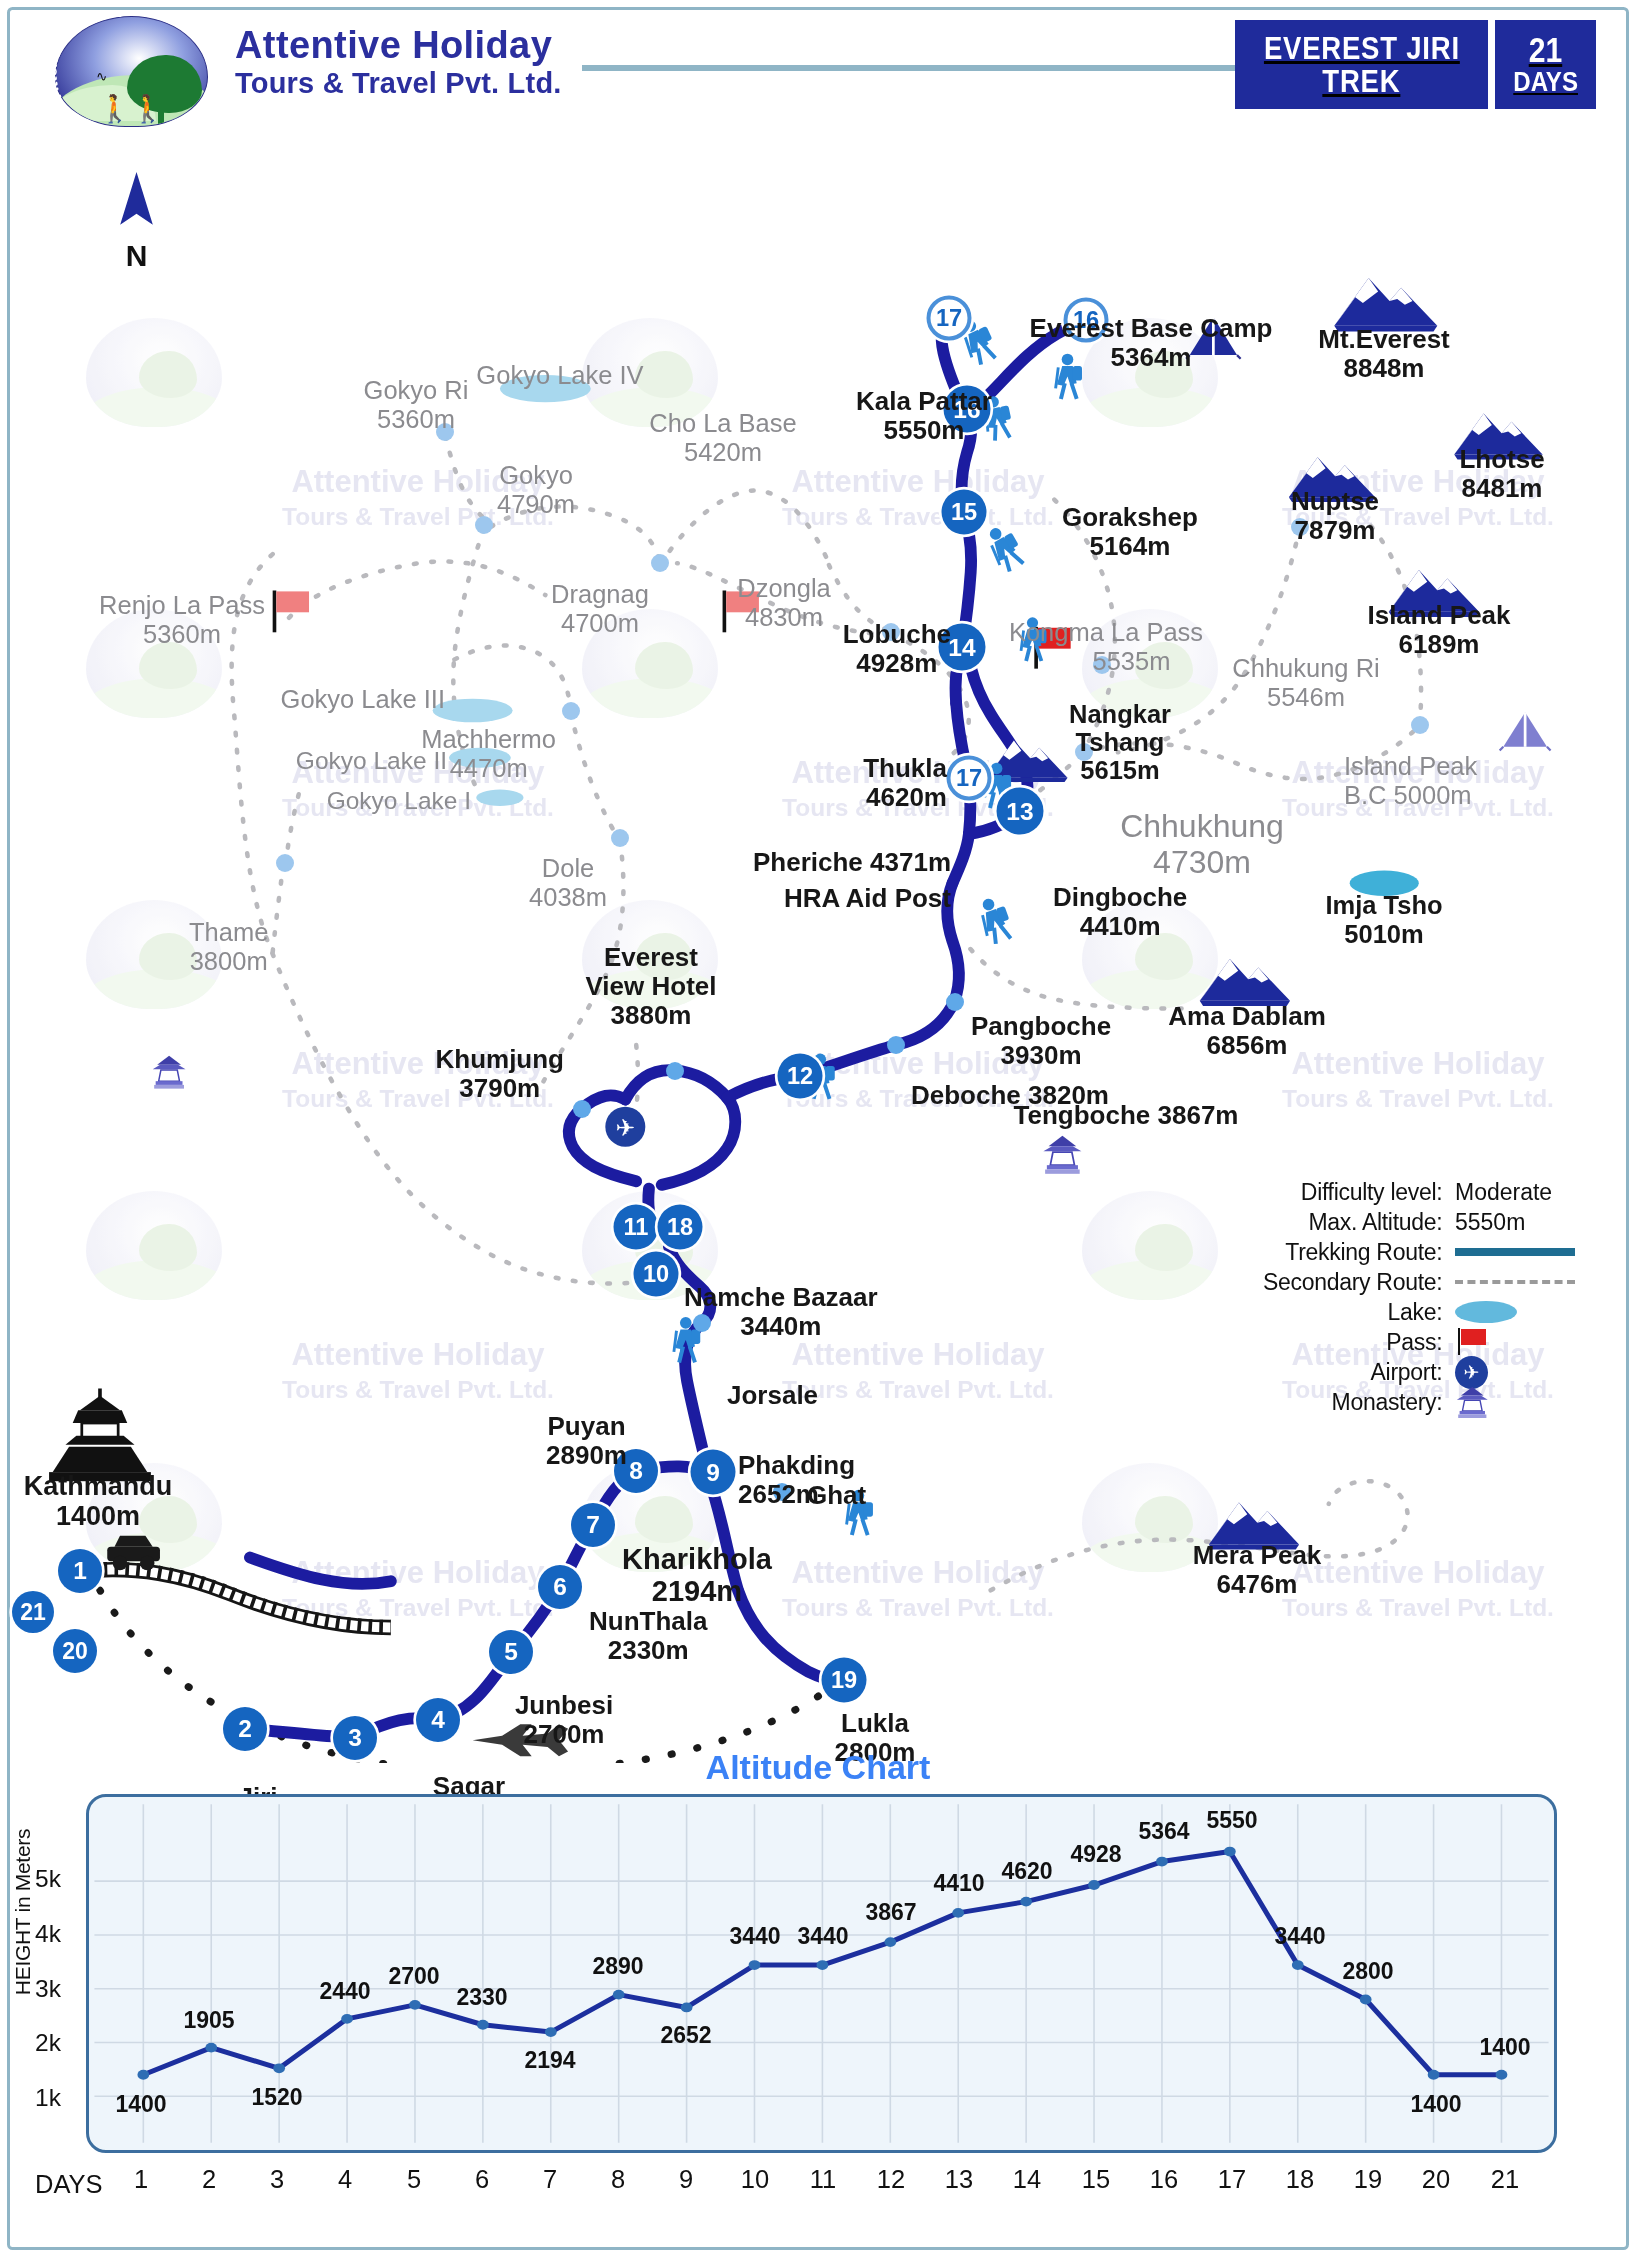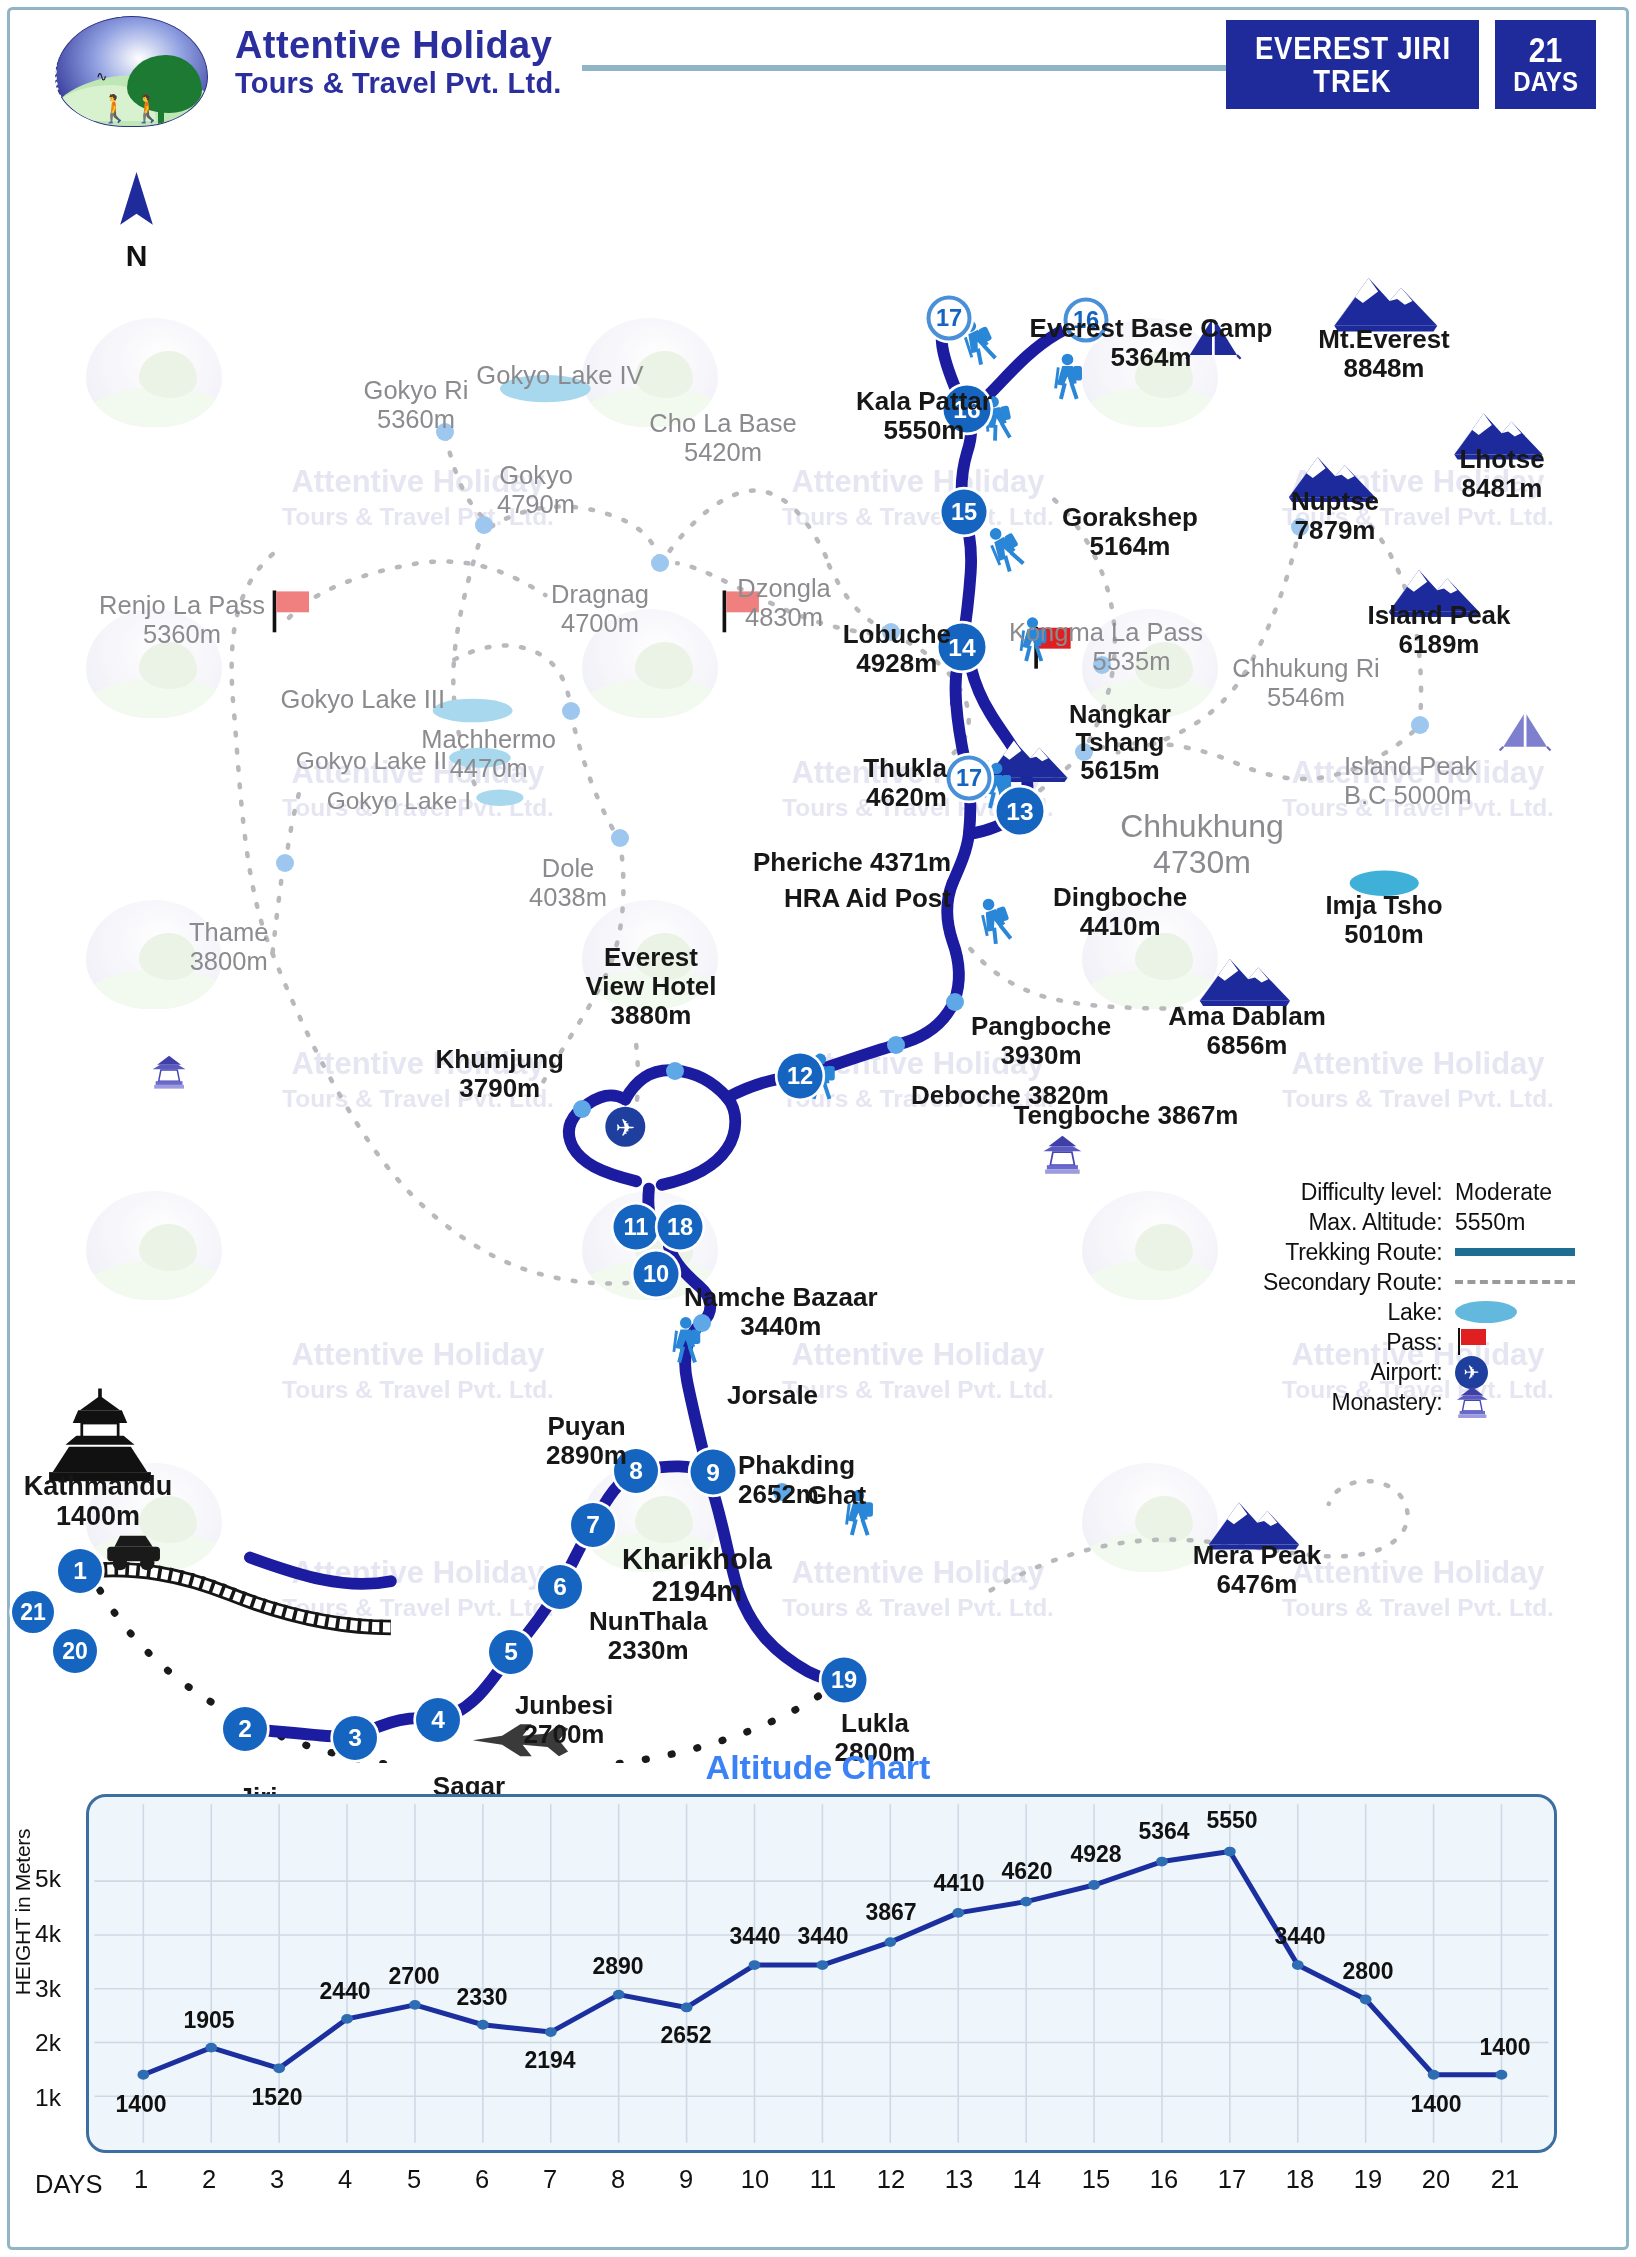--- a/index.html
+++ b/index.html
@@ -54,21 +54,21 @@
     position:absolute; left:235px; top:25.5px;
     color:#2b2f9e;
   }
   #company .l1{ font-size:38px; font-weight:bold; letter-spacing:0.4px; line-height:1.05;}
   #company .l2{ font-size:29px; font-weight:bold; letter-spacing:0.2px; line-height:1.25;}
   #head-rule{
     position:absolute; left:582px; top:65px; width:691px; height:6.4px; background:#8fb5c6;
   }
   #title-badge{
     position:absolute; right:40px; top:20px; height:89px;
-    display:flex; align-items:stretch; gap:16px;
+    display:flex; align-items:stretch; gap:7px;text-decoration:underline;
   }
   #title-badge .blk{
     background:#1f2b9b; color:#fff;
     display:flex; flex-direction:column; align-items:center; justify-content:center;
     padding:3.6px 12.7px;
     font-weight:bold;
     font-stretch:condensed;
   }
   #title-badge .t1{ font-size:32px; line-height:1.02; letter-spacing:0.9px; transform:scaleX(.86); }
   #title-badge .t2{ font-size:32px; line-height:1.02; letter-spacing:0.9px; transform:scaleX(.86); }

